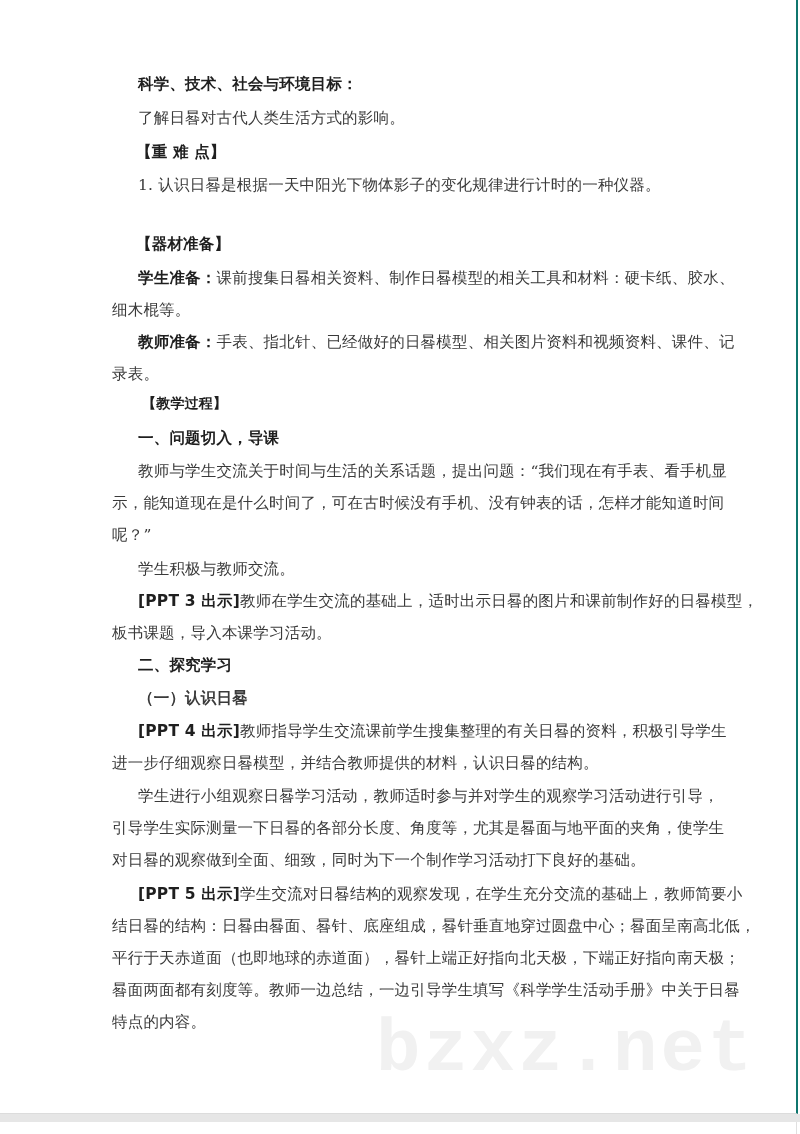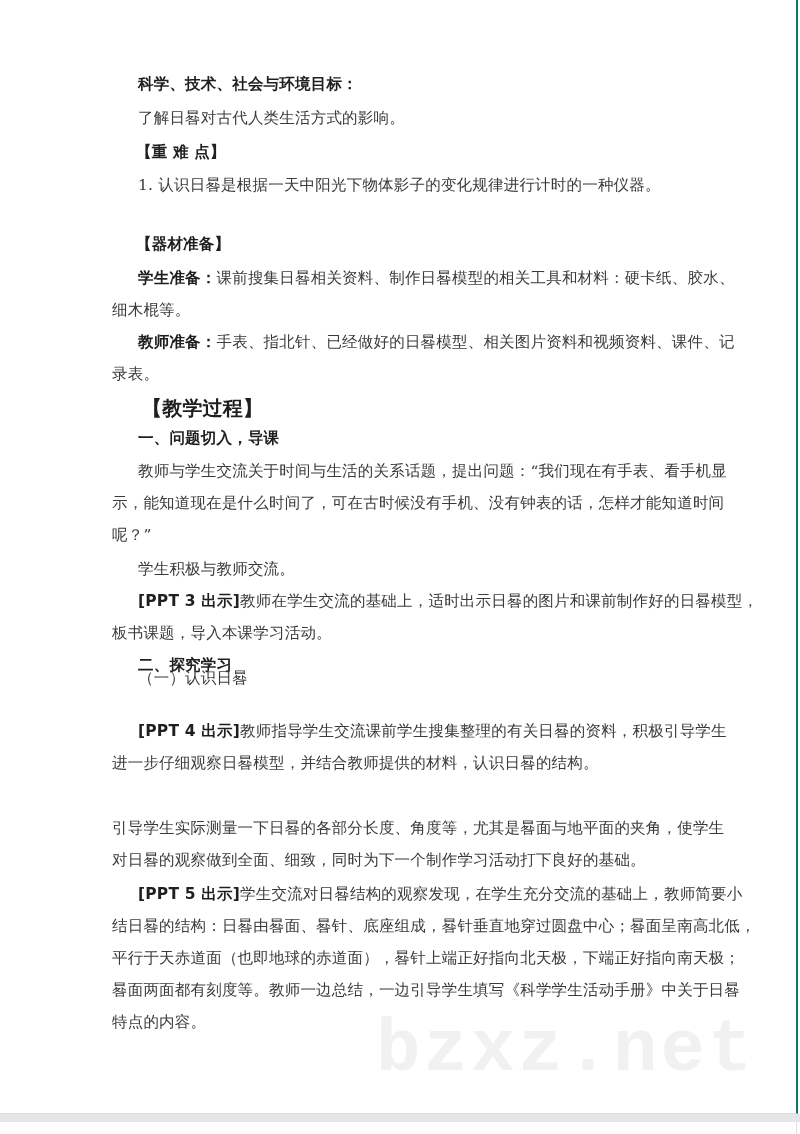--- a/index.html
+++ b/index.html
@@ -4,21 +4,21 @@
   <style>
     html, body { margin: 0; padding: 0; background: #ffffff; }
     body { width: 800px; height: 1134px; position: relative; overflow: hidden;
            font-family: "DejaVu Serif", "Liberation Serif", serif; color: #3a3a3a; }
     .page { position: absolute; left: 0; top: 0; width: 796px; height: 1113px; background: #fff;
             border-right: 2px solid #0f766e; border-bottom: 1px solid #dcdcdc; }
     .gap { position: absolute; left: 0; top: 1114px; width: 800px; height: 8px; background: #e6e6e6; }
     .page2 { position: absolute; left: 0; top: 1122px; width: 796px; height: 12px; background: #fff; border-right:1px solid #e0e0e0; }
     .line { position: absolute; font-size: 15.5px; white-space: nowrap; letter-spacing: 0.2px; }
     .b { font-weight: bold; color: #1f1f1f; font-family: "DejaVu Sans", "Liberation Sans", sans-serif; }
-    .h2 { font-size: 20px; }
+    .h2 { font-size: 14px; }
     .wm { position: absolute; left: 376px; top: 992px; font-family: Liberation Mono, monospace;
           font-weight: bold; font-size: 74px; color: #f1f1f1; letter-spacing: 3px; margin-top: 16px; }
   </style>
 </head>
 <body>
 
 <div class="page">
   <div class="line b" style="left:138px;top:74px;">科学、技术、社会与环境目标：</div>
   <div class="line" style="left:138px;top:108px;">了解日晷对古代人类生活方式的影响。</div>
 
@@ -40,25 +40,26 @@
   <div class="line" style="left:138px;top:461px;">教师与学生交流关于时间与生活的关系话题，提出问题：“我们现在有手表、看手机显</div>
   <div class="line" style="left:112px;top:493px;">示，能知道现在是什么时间了，可在古时候没有手机、没有钟表的话，怎样才能知道时间</div>
   <div class="line" style="left:112px;top:525px;">呢？”</div>
   <div class="line" style="left:138px;top:559px;">学生积极与教师交流。</div>
   <div class="line" style="left:138px;top:591px;">
     <span class="b">[PPT 3 出示]</span><span>教师在学生交流的基础上，适时出示日晷的图片和课前制作好的日晷模型，</span>
   </div>
   <div class="line" style="left:112px;top:623px;">板书课题，导入本课学习活动。</div>
 
   <div class="line b" style="left:138px;top:655px;">二、探究学习</div>
-  <div class="line" style="left:138px;top:668px;">（一）认识日晷</div>
+  <div class="line" style="left:138px;top:688px;font-weight:bold;">（一）认识日晷</div>
   <div class="line" style="left:138px;top:721px;">
     <span class="b">[PPT 4 出示]</span><span>教师指导学生交流课前学生搜集整理的有关日晷的资料，积极引导学生</span>
   </div>
   <div class="line" style="left:112px;top:753px;">进一步仔细观察日晷模型，并结合教师提供的材料，认识日晷的结构。</div>
+  <div class="line" style="left:138px;top:786px;">学生进行小组观察日晷学习活动，教师适时参与并对学生的观察学习活动进行引导，</div>
   <div class="line" style="left:112px;top:818px;">引导学生实际测量一下日晷的各部分长度、角度等，尤其是晷面与地平面的夹角，使学生</div>
   <div class="line" style="left:112px;top:850px;">对日晷的观察做到全面、细致，同时为下一个制作学习活动打下良好的基础。</div>
 
   <div class="line" style="left:138px;top:884px;">
     <span class="b">[PPT 5 出示]</span><span>学生交流对日晷结构的观察发现，在学生充分交流的基础上，教师简要小</span>
   </div>
   <div class="line" style="left:112px;top:916px;">结日晷的结构：日晷由晷面、晷针、底座组成，晷针垂直地穿过圆盘中心；晷面呈南高北低，</div>
   <div class="line" style="left:112px;top:948px;">平行于天赤道面（也即地球的赤道面），晷针上端正好指向北天极，下端正好指向南天极；</div>
   <div class="line" style="left:112px;top:980px;">晷面两面都有刻度等。教师一边总结，一边引导学生填写《科学学生活动手册》中关于日晷</div>
   <div class="line" style="left:112px;top:1012px;">特点的内容。</div>

